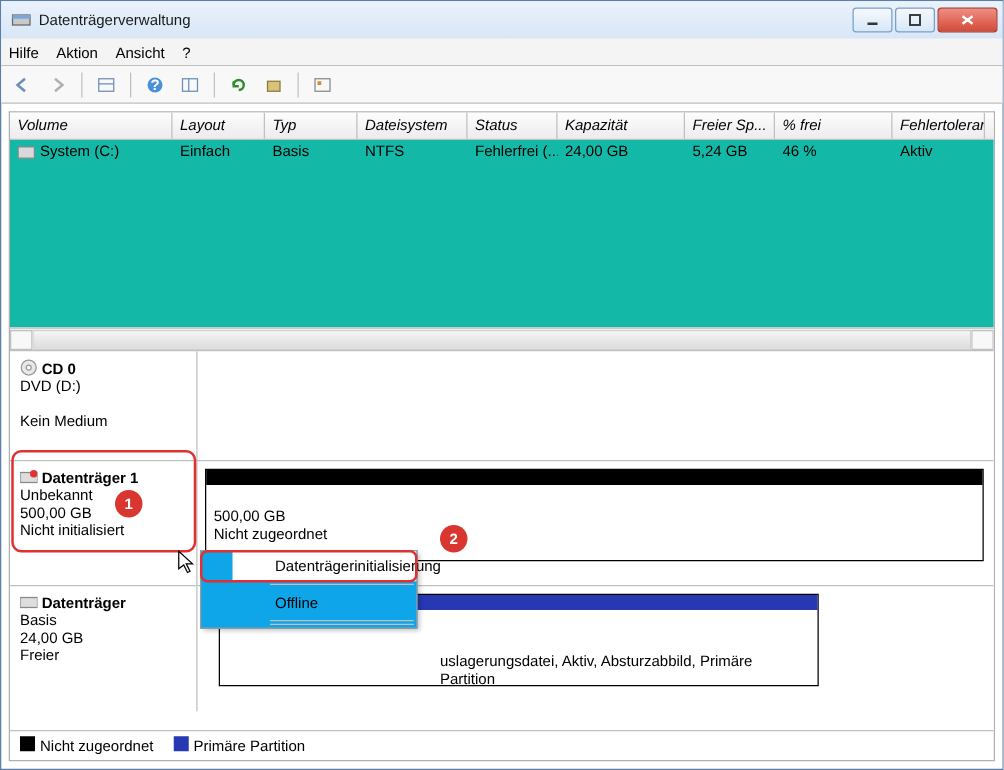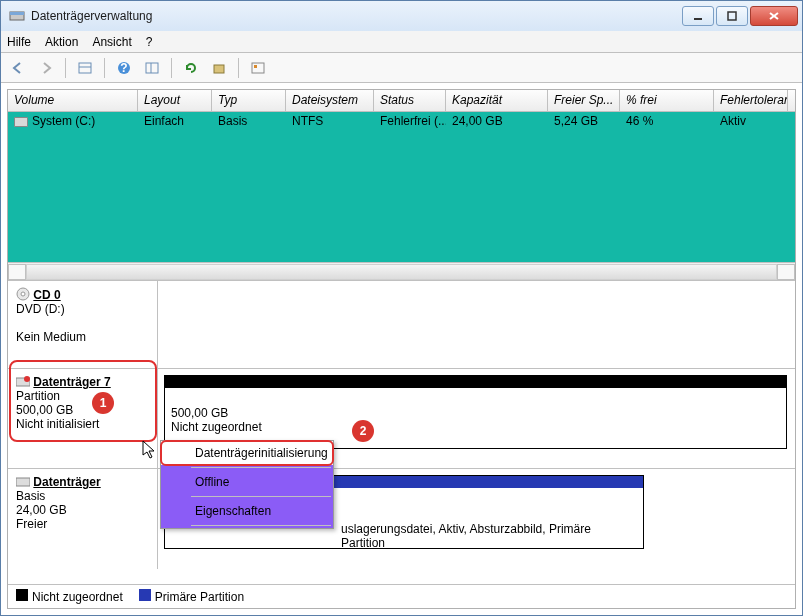--- a/index.html
+++ b/index.html
@@ -35,33 +35,33 @@
 
 .hscroll { height: 18px; background: #f0f0f0; border-top: 1px solid #c0c0c0; display:flex; align-items:center; }
 .hscroll .arrow { width:18px; height:16px; border:1px solid #c0c0c0; background:#f8f8f8; }
 .hscroll .track { flex:1; height:16px; background:#eaeaea; border:1px solid #d0d0d0; position:relative; }
 .hscroll .thumb { position:absolute; left:0; top:0; height:100%; width:100%; background:linear-gradient(#f5f5f5,#dcdcdc); }
 
 .lower { flex:1; overflow:hidden; background:#fff; border-top:1px solid #c0c0c0; position:relative; }
 
 .disk-row { display:flex; border-bottom:1px solid #c0c0c0; }
 .disk-left { width:150px; padding:6px 8px; border-right:1px solid #c0c0c0; }
-.disk-left b { font-weight:bold;text-decoration:underline; }
+.disk-left b { font-weight:bold; }
 .disk-right { flex:1; position:relative; padding:0; }
 
 .annot1 { position:absolute; left:9px; top:360px; width:148px; height:82px; border:2px solid #e03030; border-radius:8px; pointer-events:none; }
 .badge { position:absolute; width:22px; height:22px; border-radius:50%; background:#d9362f; color:#fff; display:flex; align-items:center; justify-content:center; font-weight:bold; font-size:12px; }
 .badge1 { left:92px; top:392px; }
 .badge2 { left:352px; top:420px; }
 
 .part { position:absolute; border:1px solid #000; }
 .part-header { height:12px; }
 .part-body { padding:4px 6px; font-size:12px; }
 
-.ctxmenu { position:absolute; left:160px; top:440px; width:174px; background:#8b5cf6; border:1px solid #9a9a9a; box-shadow:2px 2px 4px rgba(0,0,0,0.25); }
+.ctxmenu { position:absolute; left:160px; top:440px; width:174px; background:#0ea5e9; border:1px solid #9a9a9a; box-shadow:2px 2px 4px rgba(0,0,0,0.25);padding-left:25px; }
 .ctxitem { display:flex; align-items:center; height:24px; }
 .ctxitem .lbl { padding-left:34px; }
 .ctxitem.hl { background:#fff; }
 .ctx-hl-box { position:absolute; left:160px; top:440px; width:174px; height:26px; border:2px solid #e03030; border-radius:6px; pointer-events:none; }
 .cursor { position:absolute; left:142px; top:440px; }
 
 .legend { height:24px; border-top:1px solid #c0c0c0; padding:3px 8px; display:flex; align-items:center; gap:16px; }
 .swatch { width:12px; height:12px; display:inline-block; margin-right:4px; }
 </style>
 </head>
@@ -202,22 +202,22 @@
         </div>
         <div class="disk-right"></div>
       </div>
 
       <div class="disk-row" style="height:100px">
         <div class="disk-left">
           <svg width="14" height="12" style="vertical-align:-2px">
               <rect x="0" y="2" width="14" height="8" fill="#ddd" stroke="#888"></rect>
               <circle cx="11" cy="3" r="3" fill="#d33"></circle>
             </svg>
-          <b>Datenträger 7</b><br>
-          <span>Partition</span><br>
+          <b>Datenträger 1</b><br>
+          <span>Unbekannt</span><br>
           <span>500,00 GB</span><br>
           <span>Nicht initialisiert</span>
         </div>
         <div class="disk-right">
           <div class="part" style="left:6px; top:6px; right:8px; height:74px;">
             <div class="part-header" style="background:#000"></div>
             <div class="part-body">
               <div style="height:14px"></div>
               <div>500,00 GB</div>
               <div>Nicht zugeordnet</div>
@@ -230,21 +230,21 @@
         <div class="disk-left">
           <svg width="14" height="12" style="vertical-align:-2px">
               <rect x="0" y="2" width="14" height="8" fill="#ddd" stroke="#888"></rect>
             </svg>
           <b>Datenträger</b><br>
           <span>Basis</span><br>
           <span>24,00 GB</span><br>
           <span>Freier</span>
         </div>
         <div class="disk-right">
-          <div class="part" style="left:6px; top:6px; width:480px; height:74px;">
+          <div class="part" style="left:17px; top:6px; width:480px; height:74px;">
             <div class="part-header" style="background:#2639b3"></div>
             <div class="part-body">
               <div style="height:30px"></div>
               <div style="padding-left:170px">uslagerungsdatei, Aktiv, Absturzabbild, Primäre Partition</div>
             </div>
           </div>
         </div>
       </div>
 
     </div>
@@ -258,23 +258,20 @@
 
 <div class="ctxmenu">
   <div class="ctxitem hl">
       <span class="lbl">Datenträgerinitialisierung</span>
     </div>
   <div style="height:1px;background:#c0c0c0;margin:2px 2px 2px 30px"></div>
   <div class="ctxitem">
       <span class="lbl">Offline</span>
     </div>
   <div style="height:1px;background:#c0c0c0;margin:2px 2px 2px 30px"></div>
-  <div class="ctxitem">
-      <span class="lbl">Eigenschaften</span>
-    </div>
   <div style="height:1px;background:#c0c0c0;margin:2px 2px 2px 30px"></div>
 </div>
 <div class="ctx-hl-box"></div>
 
 <div class="annot1"></div>
 <div class="badge badge1">1</div>
 <div class="badge badge2">2</div>
 
 <div class="cursor">
   <svg width="16" height="20">

